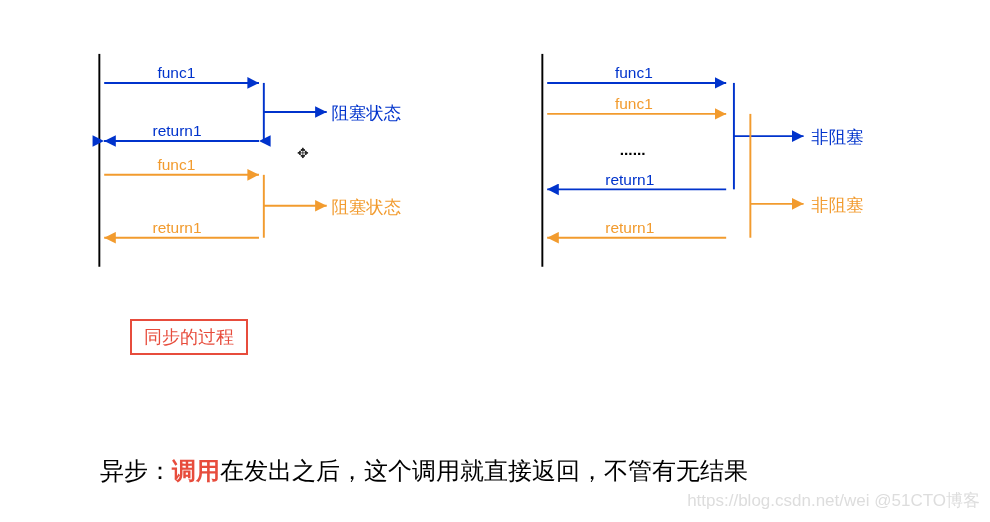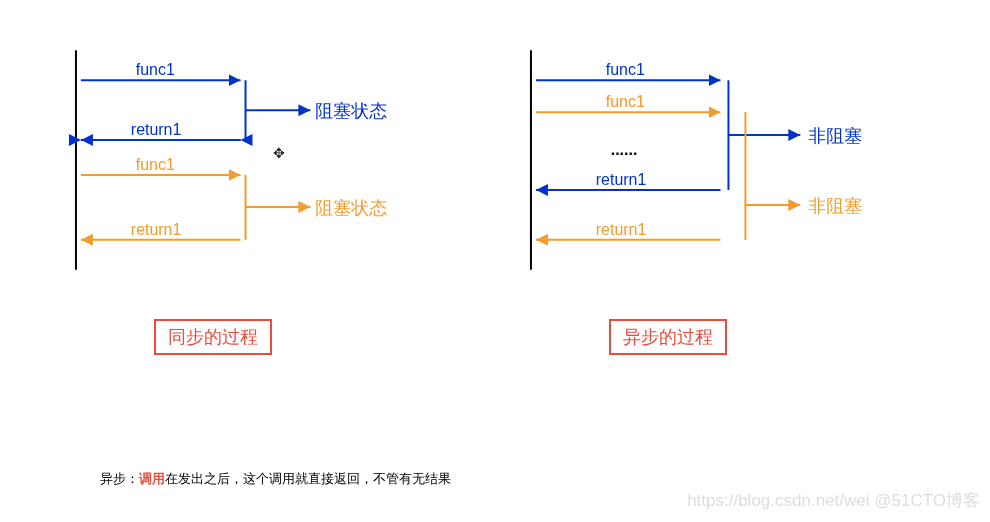--- a/index.html
+++ b/index.html
@@ -6,21 +6,21 @@
   body {
     width: 990px;
     height: 522px;
     background: #fff;
     font-family: "Microsoft YaHei", Arial, sans-serif;
     position: relative;
   }
   .diagrams {
     display: flex;
     gap: 56px;
-    padding: 30px 80px 0 56px;
+    padding: 30px 80px 0 80px;
     align-items: flex-end;
   }
   .diagram {
     position: relative;
     width: 400px;
     height: 280px;
   }
   svg.diagram-svg {
     position: absolute;
     top: 0; left: 0;
@@ -30,28 +30,27 @@
   }
   .caption-box {
     position: absolute;
     bottom: -45px;
     left: 50px;
     border: 2px solid #e74c3c;
     padding: 4px 12px;
     color: #e74c3c;
     font-size: 18px;
     font-weight: 500;
-    margin-left: 48px;
   }
   .explanation {
     position: absolute;
     left: 100px;
     bottom: 30px;
     width: 800px;
-    font-size: 13px;
+    font-size: 24px;
     line-height: 1.6;
   }
   .explanation .row { margin-bottom: 2px; }
   .red { color: #e74c3c; font-weight: 600; }
   .watermark {
     position: absolute;
     right: 10px;
     bottom: 10px;
     color: #ddd;
     font-size: 17px;
@@ -151,21 +150,20 @@
       <text x="85" y="185" fill="#f29b2e">return1</text>
 
       <line x1="218" y1="30" x2="218" y2="140" stroke="#0033cc" stroke-width="2"></line>
       <line x1="218" y1="85" x2="290" y2="85" stroke="#0033cc" stroke-width="2" marker-end="url(#abR)"></line>
       <text class="cn" x="298" y="92" fill="#0033cc">非阻塞</text>
 
       <line x1="235" y1="62" x2="235" y2="190" stroke="#f29b2e" stroke-width="2"></line>
       <line x1="235" y1="155" x2="290" y2="155" stroke="#f29b2e" stroke-width="2" marker-end="url(#aoR)"></line>
       <text class="cn" x="298" y="162" fill="#f29b2e">非阻塞</text>
     </svg>
-    <div class="caption-box">异步的过程</div>
   </div>
 </div>
 
 <div class="explanation">
   <div class="row">
     <span>异步：</span><span class="red">调用</span><span>在发出之后，这个调用就直接返回，不管有无结果</span>
   </div>
 </div>
 
 <div class="watermark">https://blog.csdn.net/wei @51CTO博客</div>

